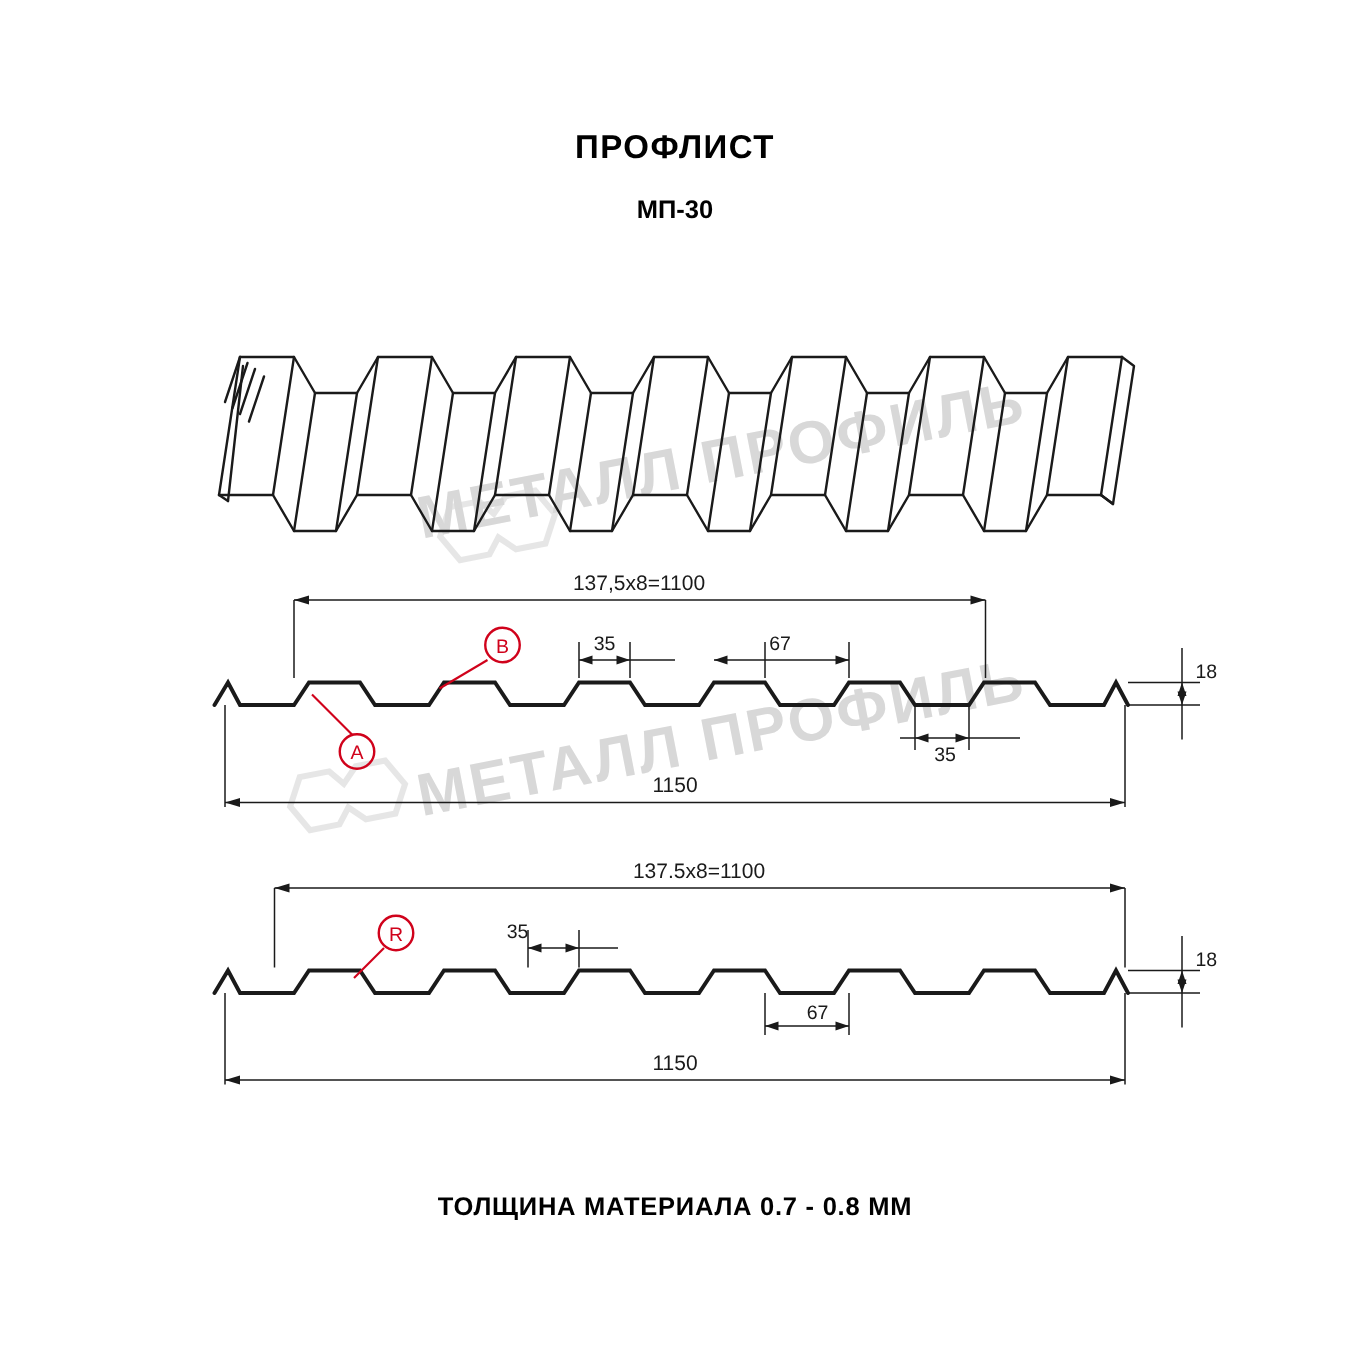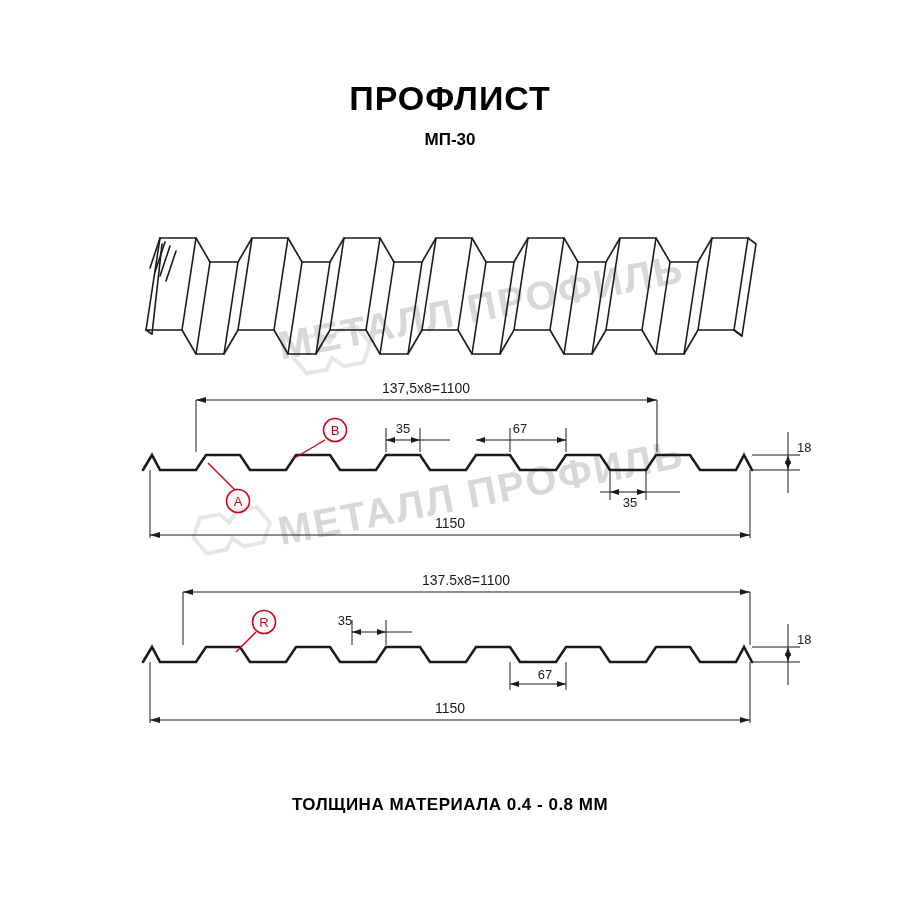--- a/index.html
+++ b/index.html
@@ -22,21 +22,21 @@
     height: 900px;
   }
   .title-block {
     position: absolute;
     top: 78px;
     left: 0;
     width: 900px;
     text-align: center;
   }
   .title {
-    font-size: 34px;
+    font-size: 22px;
     font-weight: bold;
     letter-spacing: 1px;
     line-height: 40px;
   }
   .subtitle {
     font-size: 17px;
     font-weight: bold;
     line-height: 24px;
     margin-top: 10px;
   }
@@ -305,14 +305,14 @@
       <text x="797" y="644" font-size="13" text-anchor="start" fill="#1a1a1a" font-family="Liberation Sans, sans-serif">18</text>
 
       <g>
         <line x1="236" y1="652" x2="256" y2="632" stroke="#d0021b" stroke-width="1.4"></line>
         <circle cx="264" cy="622" r="11.5" fill="none" stroke="#d0021b" stroke-width="1.6"></circle>
         <text x="264" y="627" font-size="13" text-anchor="middle" fill="#d0021b" font-family="Liberation Sans, sans-serif">R</text>
       </g>
     </g>
   </svg>
 
-  <div class="footer-note">ТОЛЩИНА МАТЕРИАЛА 0.4 - 0.8 ММ</div>
+  <div class="footer-note">ТОЛЩИНА МАТЕРИАЛА 0.7 - 0.8 ММ</div>
 </div>
 
 </body></html>

